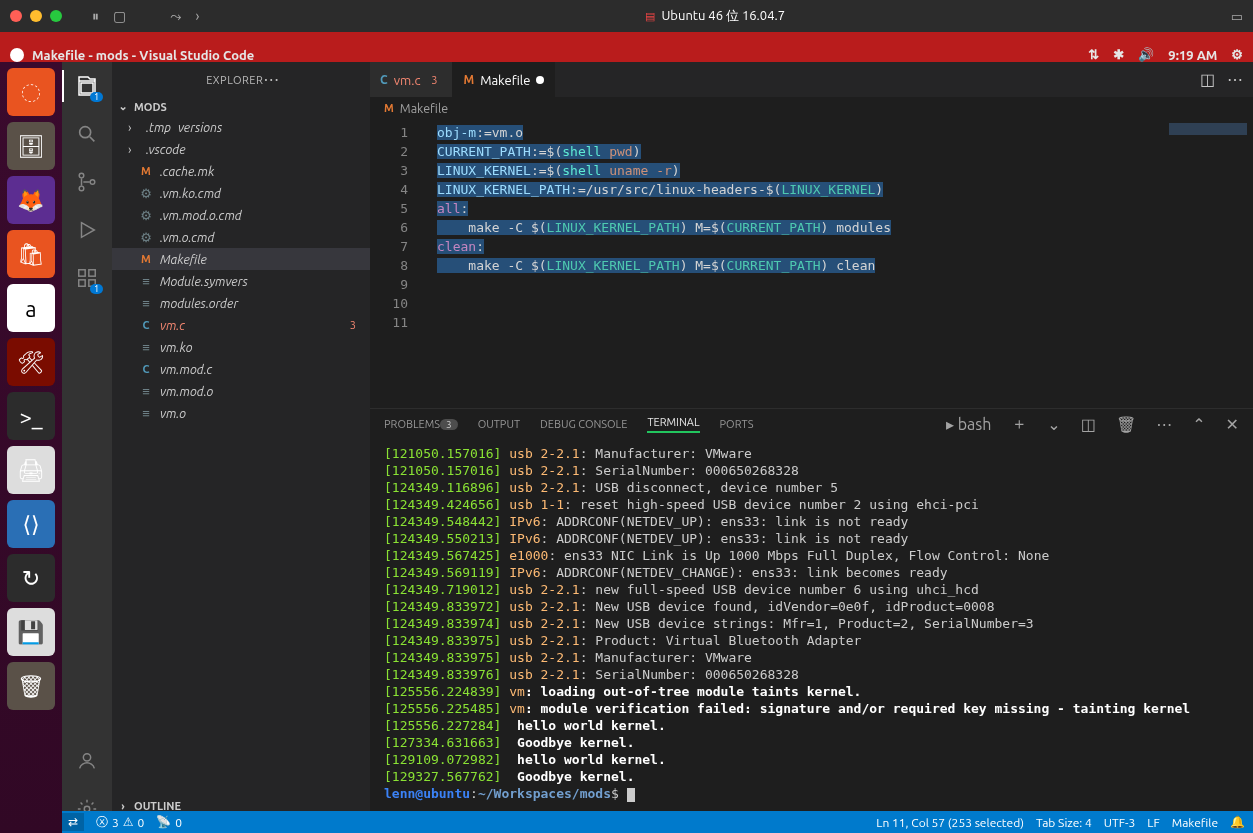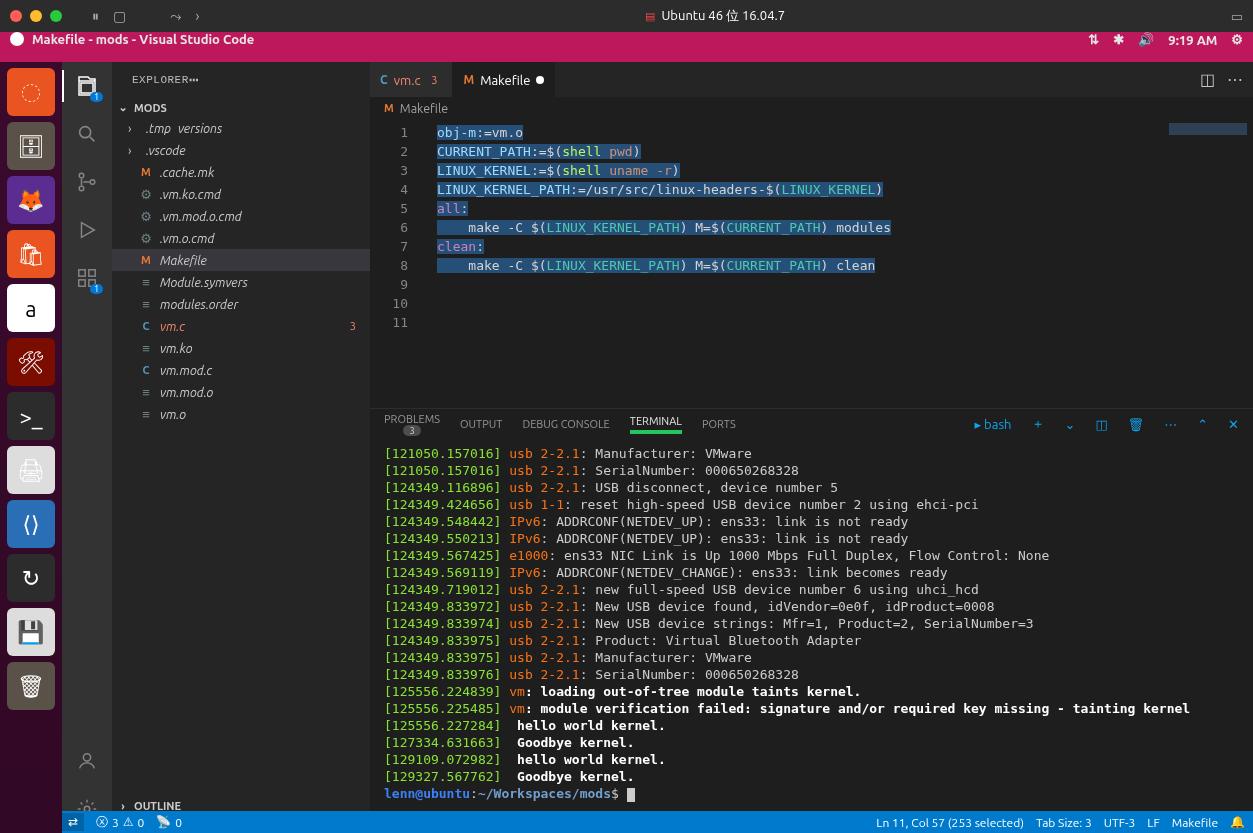--- a/index.html
+++ b/index.html
@@ -8,40 +8,40 @@
 
 .mac-chrome { height: 32px; background: #2c2c2c; display: flex; align-items: center; padding: 0 10px; color: #fff; font-size: 13px; }
 .traffic { display: flex; gap: 8px; }
 .traffic span { width: 12px; height: 12px; border-radius: 50%; }
 .t-red { background: #ff5f56; } .t-yel { background: #ffbd2e; } .t-grn { background: #27c93f; }
 .mac-chrome .sect-icons { display: flex; gap: 14px; margin-left: 30px; color: #aaa; font-size: 14px; }
 .mac-title { flex: 1; text-align: center; display: flex; gap: 6px; justify-content: center; align-items: center; }
 .mac-title .doc-icon { color: #e44; font-size: 11px; }
 
 
-.ubuntu-bar { position: absolute; top: 32px; left: 0; right: 0; height: 30px; background: #be185d; display: flex; align-items: flex-start; color: #e6e6e6; font-size: 13px; font-weight: bold; padding: 0 10px; }
+.ubuntu-bar { position: absolute; top: 32px; left: 0; right: 0; height: 30px; background: #b91c1c; display: flex; align-items: flex-end; color: #e6e6e6; font-size: 13px; font-weight: bold; padding: 0 10px; }
 .ubuntu-bar .vscode-logo { width: 14px; height: 14px; background: #fff; border-radius: 50%; margin-right: 8px; }
 .ubuntu-bar .ub-right { margin-left: auto; display: flex; gap: 14px; align-items: center; }
 
 
 .launcher { position: absolute; top: 62px; left: 0; width: 62px; bottom: 0; background: linear-gradient(#3a0a2d,#310825); display: flex; flex-direction: column; align-items: center; padding-top: 6px; gap: 6px; }
 .launch-item { width: 48px; height: 48px; border-radius: 6px; display: flex; align-items: center; justify-content: center; font-size: 22px; position: relative; }
 
 
 .vscode { position: absolute; top: 62px; left: 62px; right: 0; bottom: 0; display: flex; flex-direction: column; }
 
 .activity-bar { width: 50px; background: #333333; display: flex; flex-direction: column; align-items: center; padding-top: 10px; gap: 20px; }
 .activity-bar .ab-item { width: 28px; height: 28px; display: flex; align-items: center; justify-content: center; color: #858585; cursor: pointer; position: relative; }
 .activity-bar .ab-item.active { color: #fff; }
 .activity-bar .ab-item.active::before { content:''; position:absolute; left:-11px; width:2px; top:-2px; bottom:-2px; background:#fff; }
 .activity-bar .badge { position:absolute; bottom:-2px; right:-2px; background:#0078d4; color:#fff; font-size:9px; border-radius:8px; padding:0 4px; }
 .activity-bar .spacer { flex:1; }
 
 .side { width: 258px; background: #252526; display: flex; flex-direction: column; font-size: 12.5px; }
-.side-hdr { display: flex; justify-content: flex-start; align-items: center; padding: 8px 16px 8px 20px; color: #bbb; font-size: 11px; letter-spacing: .5px; font-family: Liberation Mono, monospace; }
+.side-hdr { display: flex; justify-content: center; align-items: center; padding: 8px 16px 8px 20px; color: #bbb; font-size: 11px; letter-spacing: .5px; }
 .side-hdr .dots { font-size: 16px; cursor: pointer; }
 .sec-hdr { display:flex; align-items:center; gap:4px; padding:3px 4px; font-weight:bold; font-size:11px; cursor:pointer; color:#ccc; }
 .sec-hdr .chev { width:14px; text-align:center; }
 .tree { flex:1; overflow:auto; }
 .tree-item { display:flex; align-items:center; gap:6px; padding:2px 6px 2px 26px; height:22px; cursor:pointer; color:#ccc; }
 .tree-item.folder { padding-left:16px; }
 .tree-item.folder .fchev { width:12px; color:#c5c5c5; }
 .tree-item.sel { background:#37373d; }
 .tree-item.err { color:#f48771; }
 .tree-item .ficon { width:16px; text-align:center; font-size:13px; }
@@ -67,33 +67,33 @@
 
 .bc { height:22px; background:#1e1e1e; display:flex; align-items:center; padding:0 14px; font-size:12.5px; color:#a0a0a0; gap:6px; }
 
 .editor { flex:1; display:flex; font-family: "Consolas","Menlo",monospace; font-size:13px; line-height:19px; position:relative; background:#1e1e1e; }
 .gutter { width:50px; text-align:right; color:#858585; padding:4px 12px 0 0; }
 .code { flex:1; padding:4px 0 0 8px; white-space:pre;margin-left:9px; }
 .code .hl { background:#264f78; }
 .minimap { width:90px; background:#1e1e1e; }
 .minimap .mm-sel { margin:4px 6px 0 6px; height:12px; background:#3a5678; opacity:.6; }
 .tok-key { color:#9cdcfe; } .tok-op { color:#d4d4d4; } .tok-str { color:#ce9178; }
-.tok-fn { color:#bef264; } .tok-var { color:#4ec9b0; } .tok-white{color:#d4d4d4;}
+.tok-fn { color:#5eead4; } .tok-var { color:#4ec9b0; } .tok-white{color:#d4d4d4;}
 .tok-tgt { color:#c586c0; } .tok-pun { color:#d4d4d4; }
 
 
 .panel { height: 425px; border-top:1px solid #2d2d2d; display:flex; flex-direction:column; background:#1e1e1e; }
 .ptabs { height:30px; display:flex; align-items:center; gap:20px; padding:0 14px; font-size:11px; color:#969696; }
-.ptabs .pt { cursor:pointer; display:flex; gap:0; align-items:center;flex-direction:column; }
-.ptabs .pt.active { color:#e7e7e7; border-bottom:4px solid #22c55e; padding-bottom:3px; }
+.ptabs .pt { cursor:pointer; display:flex; gap:0; align-items:center; }
+.ptabs .pt.active { color:#e7e7e7; border-bottom:2px solid #22c55e; padding-bottom:3px; }
 .ptabs .pbadge { background:#4d4d4d; border-radius:8px; padding:0 6px; font-size:10px; color:#ccc; }
 .ptabs .pspacer { flex:1; }
-.ptabs .picon { cursor:pointer; font-size:13px; color:#0ea5e9; }
+.ptabs .picon { cursor:pointer; font-size:16px; color:#a3a3a3; }
 .term { flex:1; overflow:auto; padding:6px 14px; font-family:"Consolas","Menlo",monospace; font-size:13px; line-height:17px; white-space:pre-wrap; }
-.t-ts { color:#8ae234; } .t-dev { color:#f97316; } .t-bold { color:#fff; font-weight:bold;text-align:center; }
+.t-ts { color:#8ae234; } .t-dev { color:#fdba74; } .t-bold { color:#fff; font-weight:bold;text-align:center; }
 .t-user { color:#3b82f6; font-weight:bold; } .t-path { color:#729fcf; font-weight:bold; }
 .t-cur { display:inline-block; width:8px; height:14px; background:#ccc; vertical-align:middle; }
 
 .status { height:22px; background:#007acc; color:#fff; display:flex; align-items:center; font-size:12px; padding:0 8px; gap:12px; }
 .status .ss { display:flex; align-items:center; gap:4px; cursor:pointer; }
 .status .ss-spacer { flex:1; }
 .status-wrap { position:absolute; left:62px; right:0; bottom:0; }
 
 svg { fill: currentColor; }
 </style>
@@ -346,19 +346,19 @@
   </div>
 </div>
 
 <div class="status-wrap">
 <div class="status">
   <span class="ss" style="background:#0063a5;padding:2px 6px;margin-left:-8px">⇄</span>
   <span class="ss">ⓧ <span>3</span> ⚠ <span>0</span></span>
   <span class="ss">📡 <span>0</span></span>
   <span class="ss-spacer"></span>
   <span class="ss">Ln 11, Col 57 (253 selected)</span>
-  <span class="ss">Tab Size: 3</span>
+  <span class="ss">Tab Size: 4</span>
   <span class="ss">UTF-3</span>
   <span class="ss">LF</span>
   <span class="ss">Makefile</span>
   <span class="ss">🔔</span>
 </div>
 </div>
 
 </body></html>

